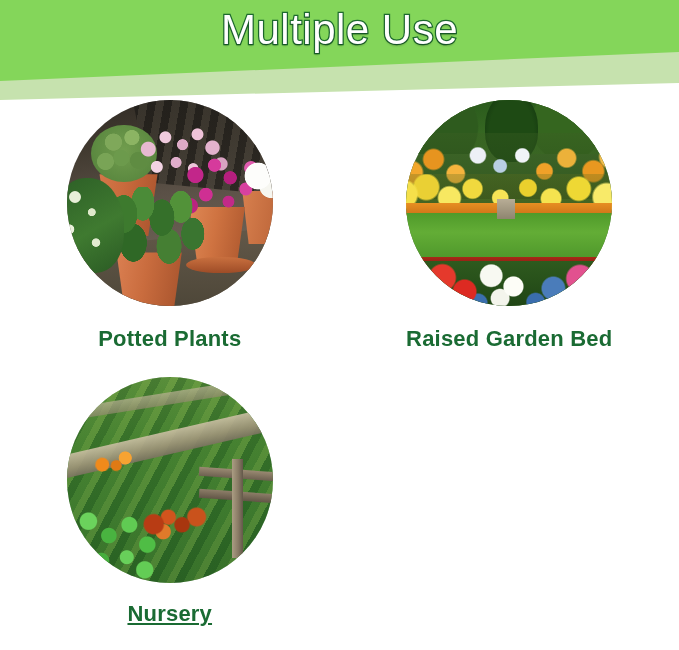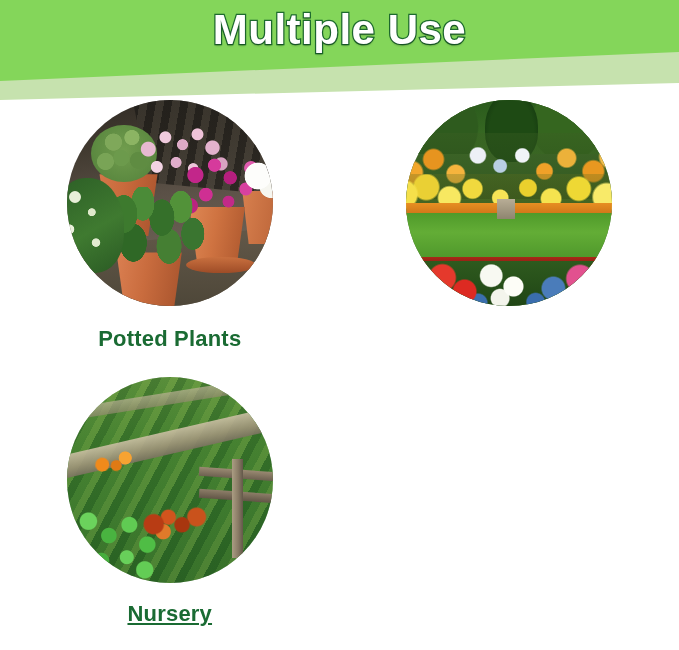--- a/index.html
+++ b/index.html
@@ -41,21 +41,21 @@
     width: 679px; height: 100px;
     background: #84d65a;
     clip-path: polygon(0 0, 679px 0, 679px 52px, 0 81px);
   }
   .header-title {
     position: absolute;
     left: 0; top: 6px;
     width: 679px;
     text-align: center;
     font-size: 42px;
-    font-weight: bold;
+    font-weight: normal;
     letter-spacing: 0.5px;
     color: #ffffff;
     -webkit-text-stroke: 2.5px #1d6b2e;
     paint-order: stroke fill;
     text-shadow: 0 2px 2px rgba(0,0,0,0.22);
     z-index: 3;
     white-space: nowrap;
   }
 
   
@@ -494,20 +494,21 @@
         <div class="p2-hedge"></div>
         <div class="p2-tree"></div>
         <div class="p2-flowerbed-top"></div>
         <div class="p2-flowerbed-yellow"></div>
         <div class="p2-bed-edge"></div>
         <div class="p2-lawn"></div>
         <div class="p2-path"></div>
         <div class="p2-bed-bottom-edge"></div>
         <div class="p2-flowerbed-bottom"></div>
       </div>
+      <div class="caption">Raised Garden Bed</div>
     </div>
 
     <div class="card row2">
       <div class="photo">
         <div class="layer p3-bg"></div>
         <div class="layer p3-rows"></div>
         <div class="p3-path2"></div>
         <div class="p3-path"></div>
         <div class="p3-orange"></div>
         <div class="p3-redbed"></div>

